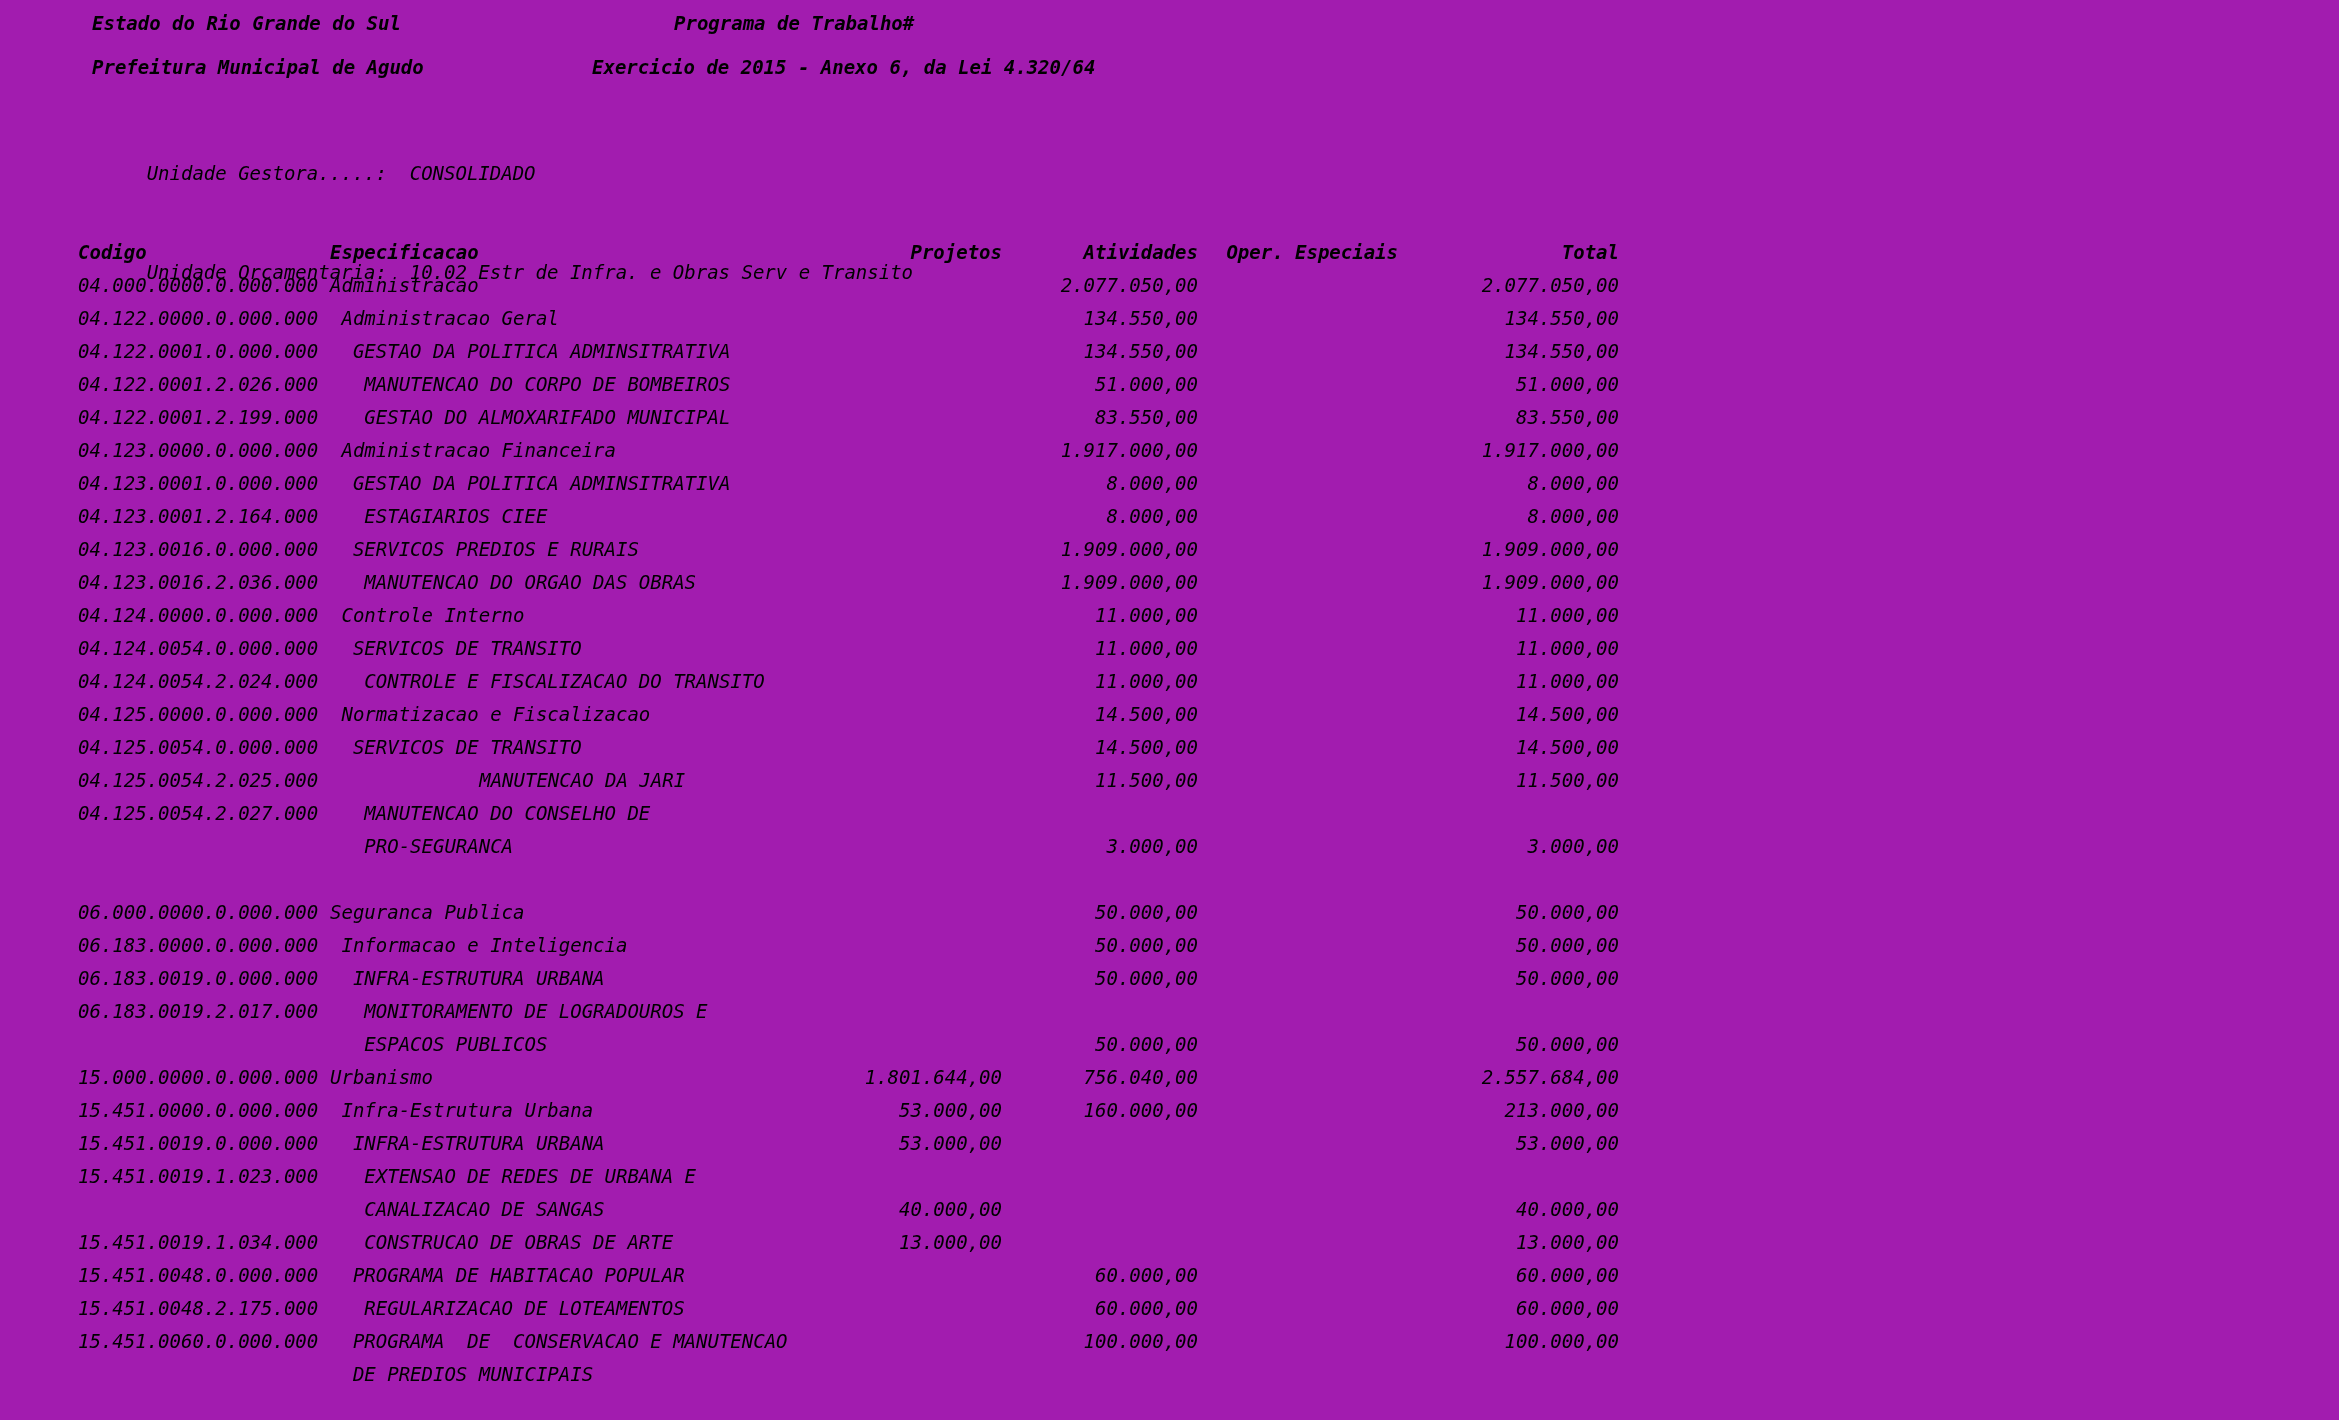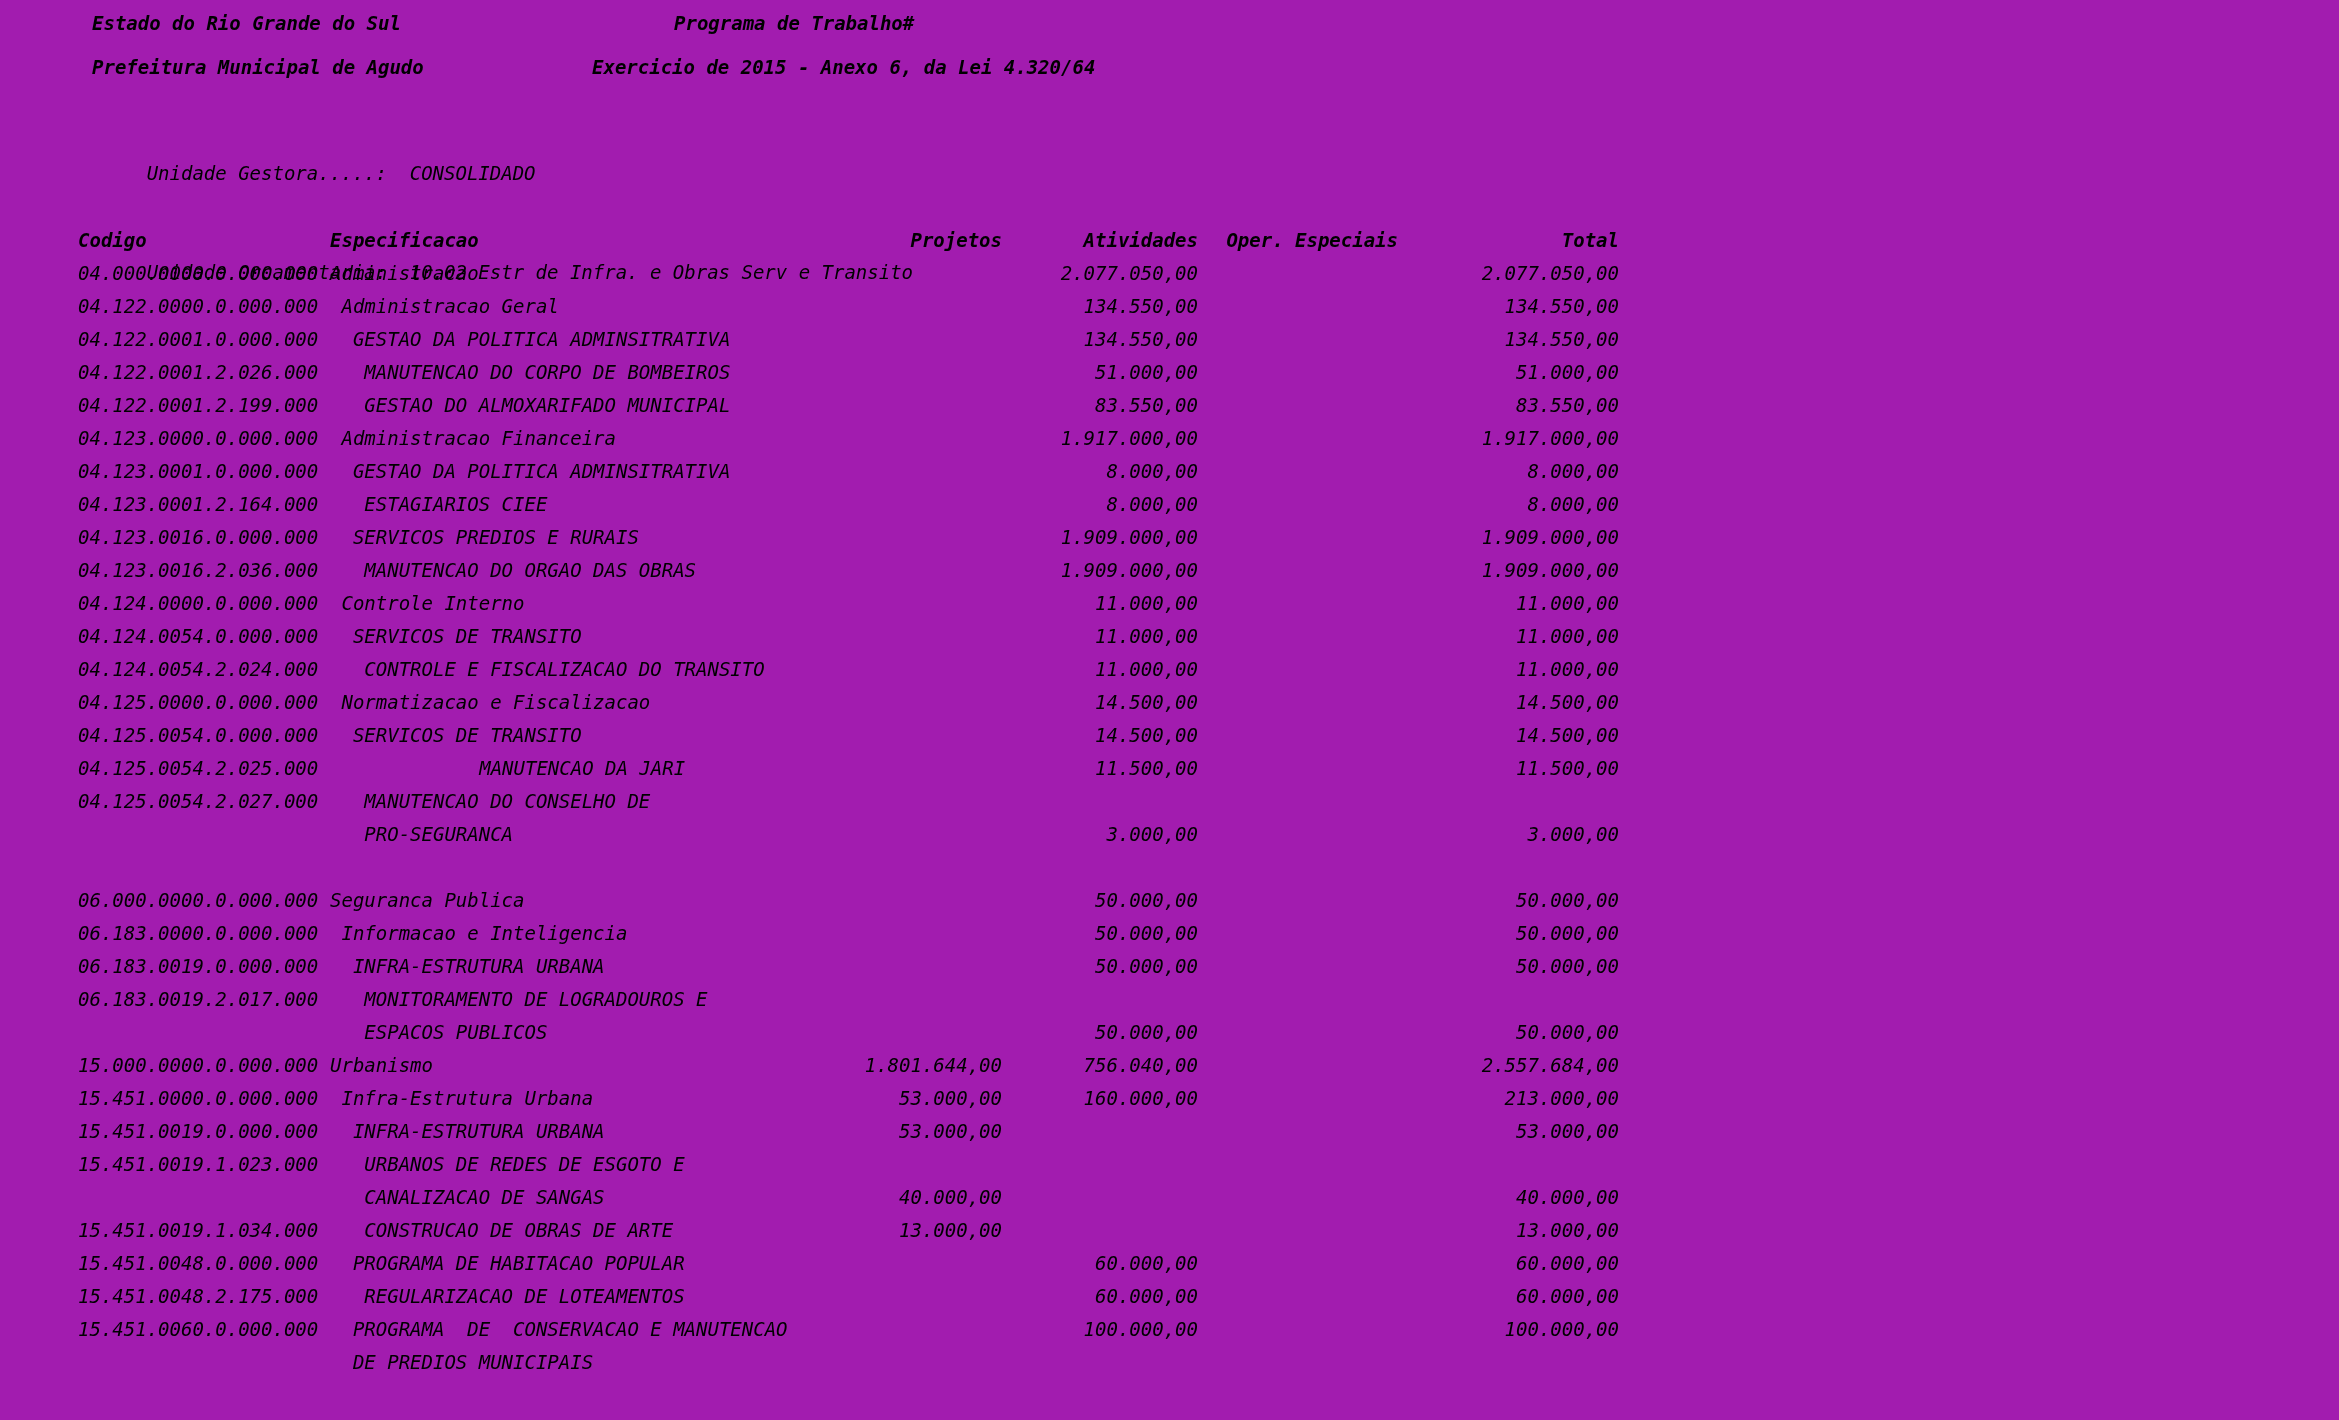--- a/index.html
+++ b/index.html
@@ -17,21 +17,21 @@
   .meta-line { white-space:pre; }
   .meta-label { display:inline-block; }
   .meta-gap { display:inline-block; width:2ch; }
   .table { position:absolute; left:78px; top:224px; width:1541px; }
   .row {
     display:grid;
     grid-template-columns:252px 470px 202px 196px 200px 221px;
     height:33px; line-height:33px;
     white-space:pre;
   }
-  .thead { font-weight:bold; }
+  .thead { font-weight:bold;margin-top:12px; }
   .c-num { text-align:right; }
   .c-code, .c-spec { text-align:left; overflow:visible; }
 </style>
 </head>
 <body>
 
 <div class="page">
 
   <div class="hdr-line" style="left:92px;  top:12px;">Estado do Rio Grande do Sul</div>
   <div class="hdr-line" style="left:674px; top:12px;">Programa de Trabalho#</div>
@@ -295,21 +295,21 @@
     <div class="c-code">15.451.0019.0.000.000</div>
     <div class="c-spec" style="padding-left: 2ch;">INFRA-ESTRUTURA URBANA</div>
     <div class="c-num c-proj">53.000,00</div>
     <div class="c-num c-ativ"></div>
     <div class="c-num c-oper"></div>
     <div class="c-num c-total">53.000,00</div>
   </div>
 
   <div class="row">
     <div class="c-code">15.451.0019.1.023.000</div>
-    <div class="c-spec" style="padding-left: 3ch;">URBANOS DE REDES DE ESGOTO E</div>
+    <div class="c-spec" style="padding-left: 3ch;">EXTENSAO DE REDES DE URBANA E</div>
     <div class="c-num c-proj"></div>
     <div class="c-num c-ativ"></div>
     <div class="c-num c-oper"></div>
     <div class="c-num c-total"></div>
   </div>
 
   <div class="row">
     <div class="c-code"></div>
     <div class="c-spec" style="padding-left: 3ch;">CANALIZACAO DE SANGAS</div>
     <div class="c-num c-proj">40.000,00</div>

